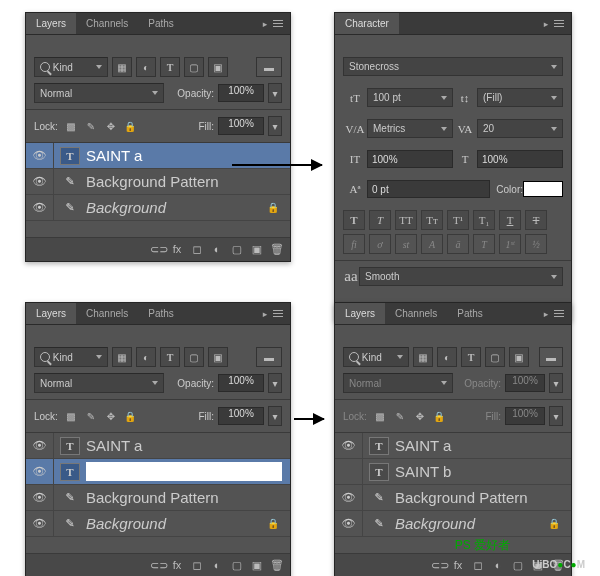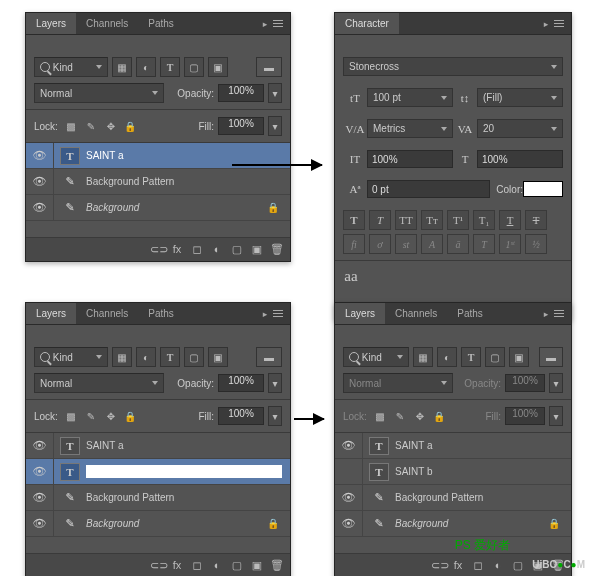--- a/index.html
+++ b/index.html
@@ -25,21 +25,21 @@
 .layers-list{margin:0 -8px -6px}
 .layer{display:flex;align-items:center;height:26px;border-bottom:1px solid #444;background:#535353}
 .layer.selected{background:#5a7aa8}
 .layer.selected .layer-name{color:#fff}
 .eye{width:28px;text-align:center;border-right:1px solid #444;height:100%;display:flex;align-items:center;justify-content:center;font-size:11px;cursor:pointer}
 .eye-empty{width:28px;border-right:1px solid #444;height:100%}
 .layer-icon{width:20px;height:18px;margin:0 6px;display:flex;align-items:center;justify-content:center;font-size:11px}
 .layer-icon.text{background:#4a4a4a;border:1px solid #777;font-family:serif;font-weight:bold}
 .layer-icon.text.sel{background:#3a5a88}
 .layer-icon.brush{color:#ddd}
-.layer-name{flex:1;font-size:10px}
+.layer-name{flex:1;font-size:15px}
 .layer-name.italic{font-style:italic}
 .layer-name.edit{background:#fff;color:#000;padding:1px 3px;margin-right:8px}
 .lock-icon{margin-right:10px;font-size:10px;color:#aaa}
 .footer{height:24px;background:#484848;border-top:1px solid #3a3a3a;display:flex;align-items:center;justify-content:flex-end;padding:0 6px;gap:6px}
 .foot-icon{width:14px;height:14px;color:#bbb;font-size:11px;text-align:center;cursor:pointer}
 .arrow{position:absolute;height:2px;background:#000}
 .arrow::after{content:"";position:absolute;right:-1px;top:-5px;border-left:12px solid #000;border-top:6px solid transparent;border-bottom:6px solid transparent}
 .char-row{display:flex;align-items:center;margin-bottom:12px}
 .char-icon{width:24px;height:18px;display:flex;align-items:center;justify-content:center;font-family:serif;font-size:11px;color:#ccc}
 .char-dd{background:#444;border:1px solid #333;height:19px;display:flex;align-items:center;padding:0 5px;position:relative;flex:1}
@@ -191,20 +191,21 @@
       <div class="ot-btn">st</div>
       <div class="ot-btn">A</div>
       <div class="ot-btn">ā</div>
       <div class="ot-btn">T</div>
       <div class="ot-btn">1ˢᵗ</div>
       <div class="ot-btn">½</div>
     </div>
     <hr class="divider">
     <div class="char-row">
       <div class="char-icon" style="width:16px;font-size:15px">aa</div>
+      <div class="char-dd" style="flex:1">Smooth</div>
     </div>
   </div>
 </div>
 
 <div class="arrow" style="left:232px;top:164px;width:90px"></div>
 
 <div class="panel" style="left:25px;top:302px;width:266px">
   <div class="tabs">
     <div class="tab active">Layers</div>
     <div class="tab">Channels</div>

